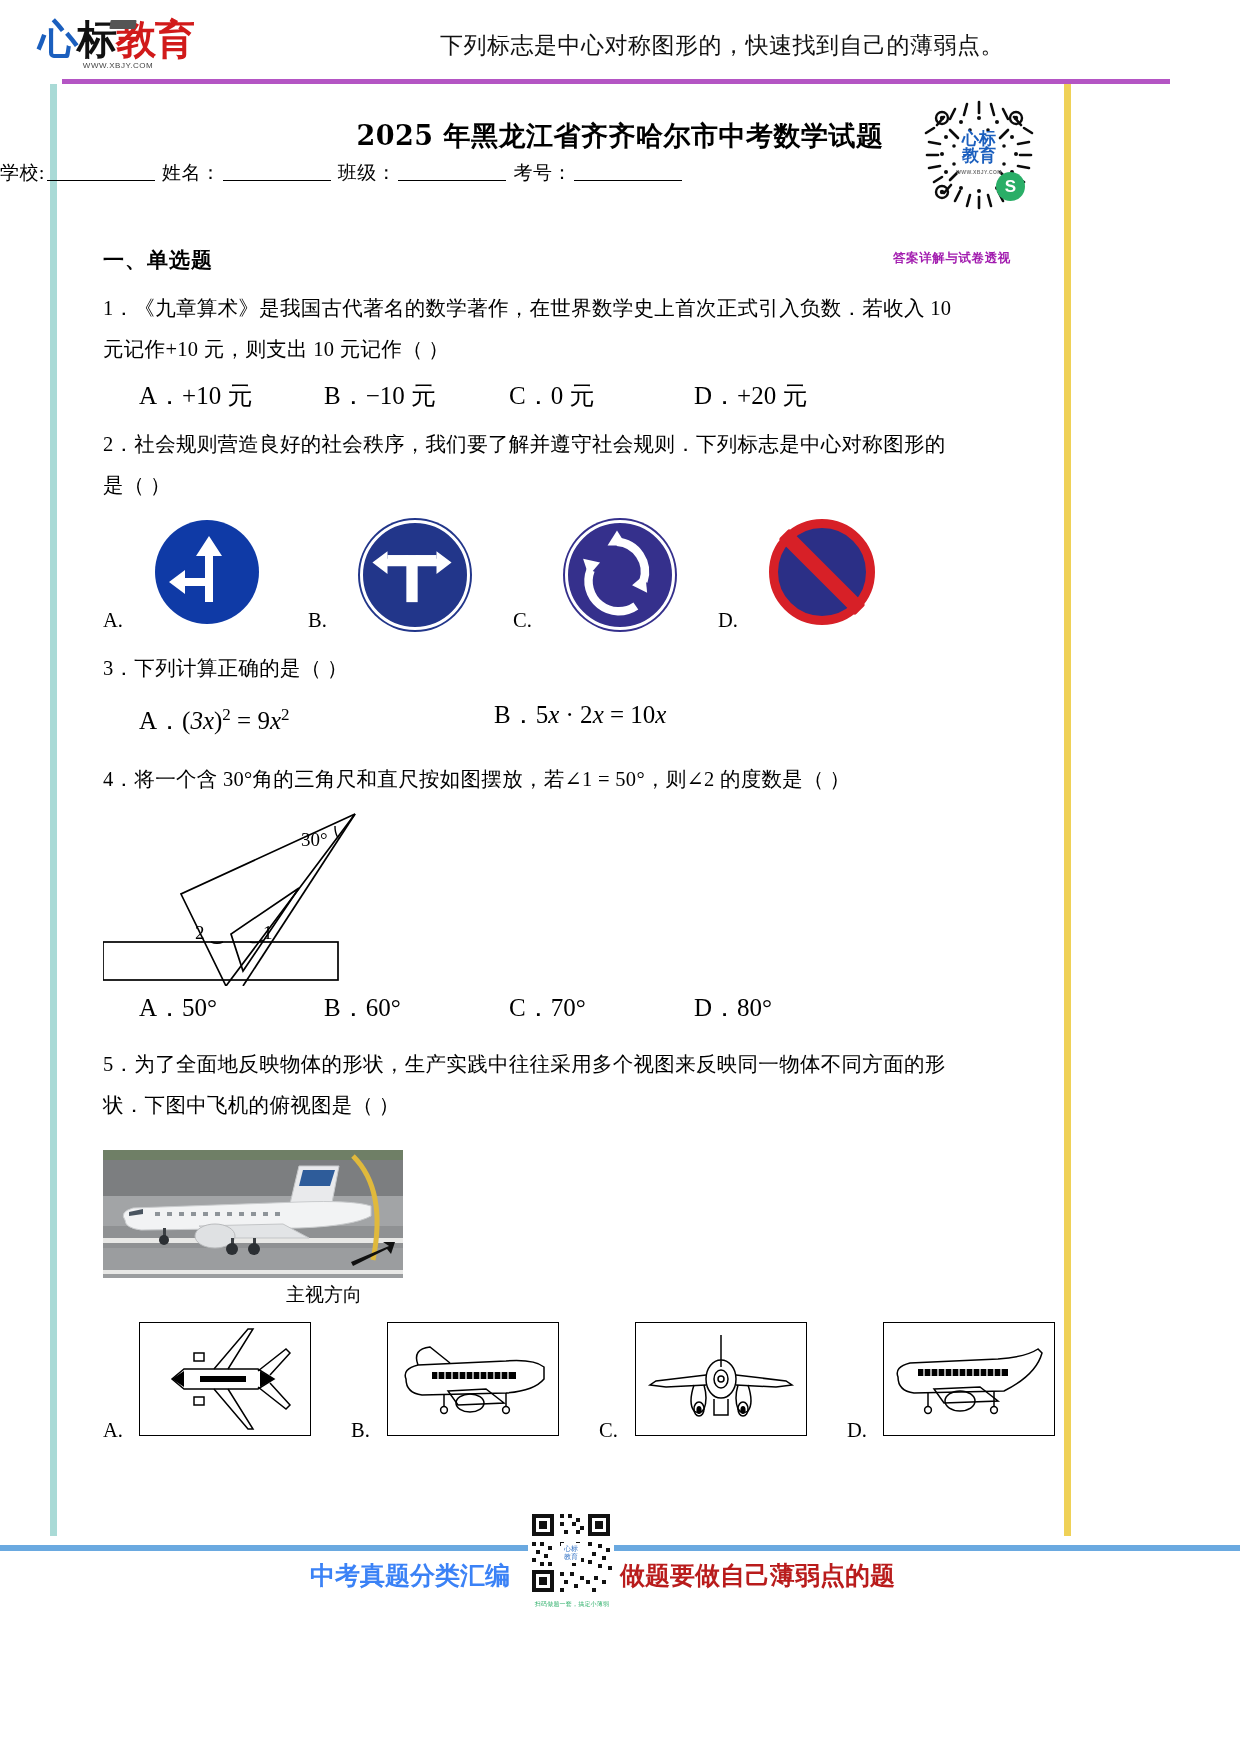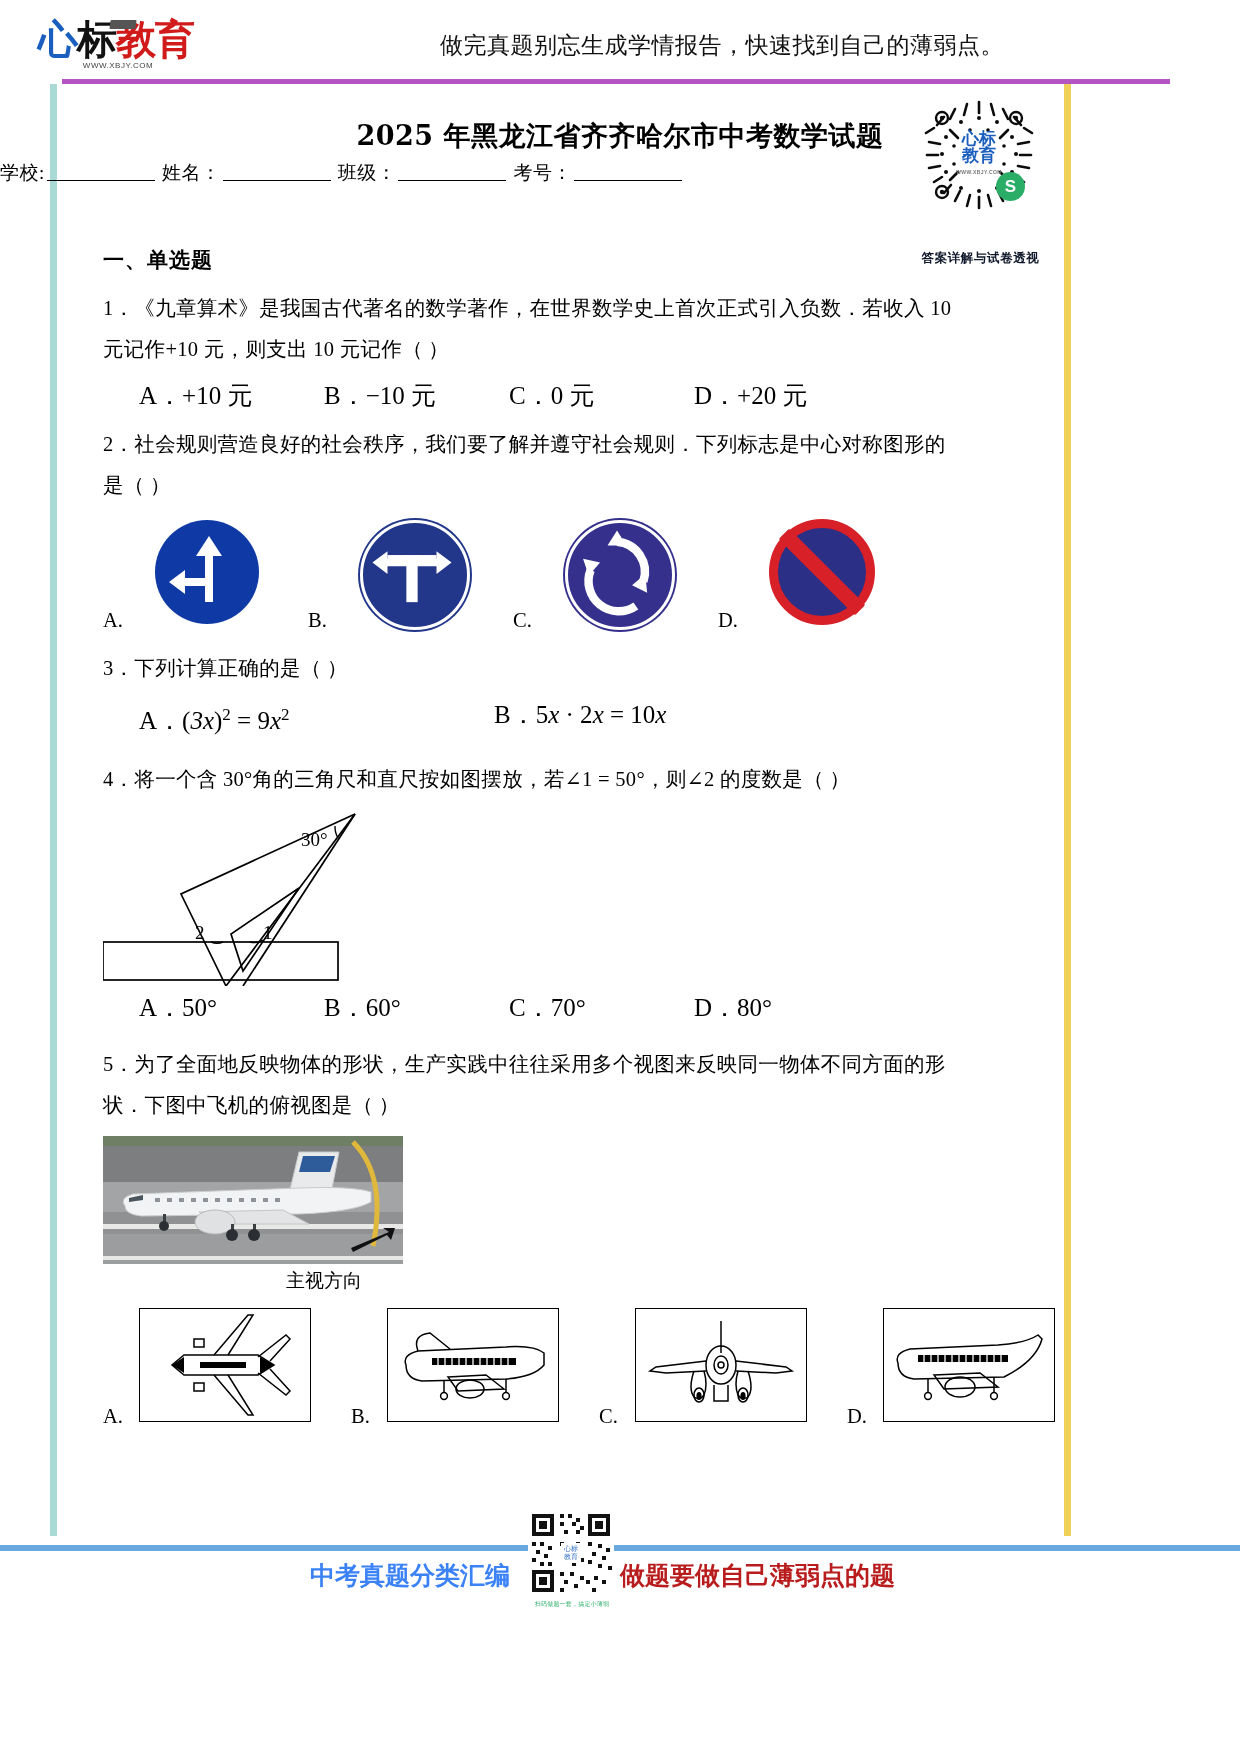--- a/index.html
+++ b/index.html
@@ -143,26 +143,26 @@
     font-family: "Liberation Sans", sans-serif;
     font-size: 17px;
     line-height: 29px;
     text-align: center;
     font-weight: bold;
   }
   .qr-caption {
     position: absolute;
     left: 893px; top: 250px;
     width: 175px;
-    text-align: center;
+    text-align: left;
     font-family: "Liberation Sans", sans-serif;
     font-weight: bold;
     font-size: 12.5px;
     letter-spacing: 0.6px;
-    color: #0f172a;
+    color: #a21caf;
   }
 
   
   .content {
     position: absolute;
     left: 103px; top: 246px;
     width: 910px;
   }
   .section-head {
     font-family: "DejaVu Sans", "Liberation Sans", sans-serif;
@@ -240,21 +240,21 @@
     position: relative;
     margin-top: 6px;
     margin-left: 0;
     width: 330px;
     height: 180px;
   }
 
   
   .photo-block {
     position: relative;
-    margin-top: 10px;
+    margin-top: 24px;
     width: 310px;
     height: 128px;
   }
   .plane-photo {
     position: absolute;
     left: 0; top: 0;
     width: 300px; height: 128px;
     overflow: hidden;
     background: linear-gradient(#8d8f91, #a7a9ab 45%, #7e8082 46%, #9a9c9e);
   }
@@ -338,21 +338,21 @@
 <div id="page">
 
   <div class="header">
     <div class="logo-wrap">
       <div class="logo-cap"></div>
       <div class="logo-text">
         <span class="logo-a">心</span><span class="logo-b">标</span><span class="logo-c">教育</span>
       </div>
       <div class="logo-url">WWW.XBJY.COM</div>
     </div>
-    <div class="header-slogan">做完真题别忘生成学情报告，快速找到自己的薄弱点。</div>
+    <div class="header-slogan">下列标志是中心对称图形的，快速找到自己的薄弱点。</div>
     <div class="header-rule"></div>
   </div>
 
   <div class="frame-left"></div>
   <div class="frame-right"></div>
 
   <div class="doc-title">2025 年黑龙江省齐齐哈尔市中考数学试题</div>
 
   <div class="info-line">
     <span>学校:</span><span class="blank"></span>

